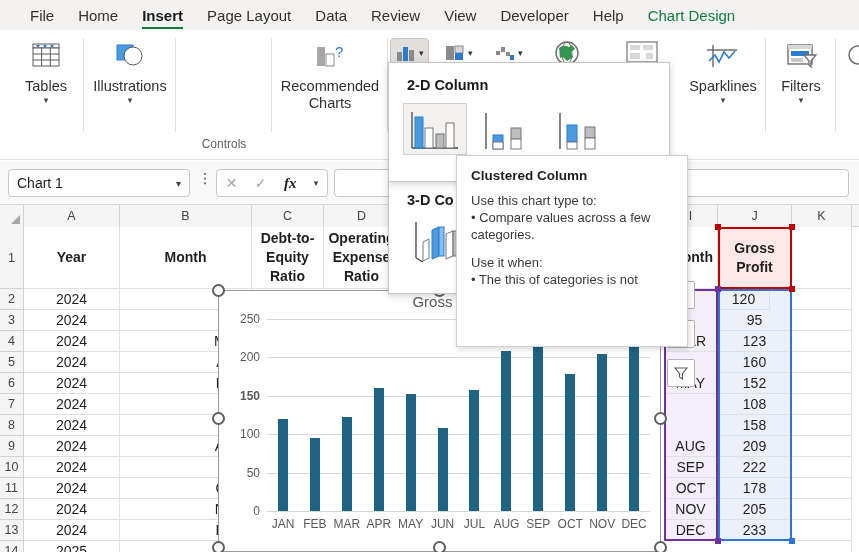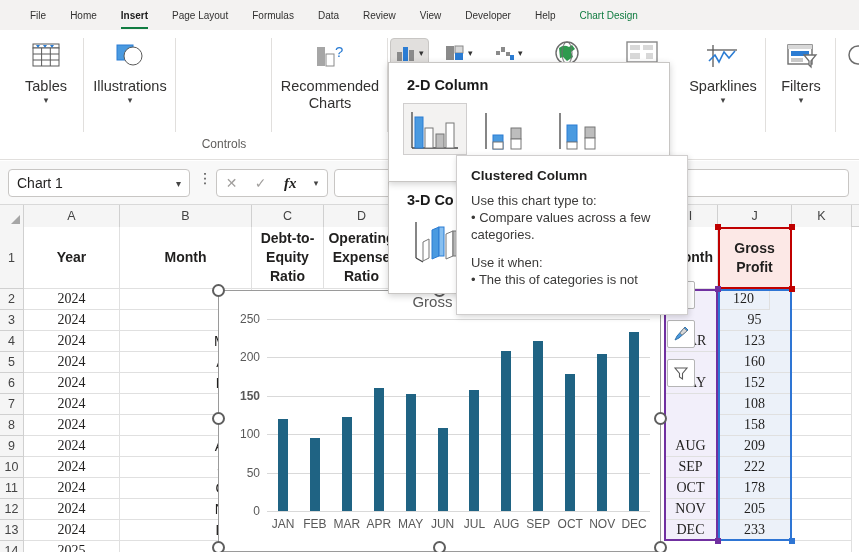--- a/index.html
+++ b/index.html
@@ -12,21 +12,21 @@
   }
   #app { position: relative; width: 859px; height: 552px; }
 
   
   .tabbar {
     position: absolute; top: 0; left: 0; width: 859px; height: 30px;
     background: #f3f2f1; display: flex; align-items: center;
     padding-left: 18px;
   }
   .tab {
-    position: relative; font-size: 10px; color: #323130;
+    position: relative; font-size: 15px; color: #323130;
     padding: 2px 12px; height: 28px; line-height: 26px; white-space: nowrap;
   }
   .tab.active { font-weight: bold; color: #1a1a1a; }
   .tab.active::after {
     content: ""; position: absolute; left: 12px; right: 12px; bottom: 0;
     height: 2.5px; background: #107c41;
   }
   .tab.contextual { color: #107c41; }
 
   
@@ -73,21 +73,21 @@
 
   .gallery2 {
     position: absolute; left: 388px; top: 182px; width: 282px; height: 112px;
     background: #fff; border: 1px solid #c8c6c4; border-top: none;
     box-shadow: 0 2px 7px rgba(0,0,0,.18); z-index: 39;
   }
   .gallery2 .ghead { font-size: 14.5px; font-weight: bold; color: #1a1a1a; padding: 10px 0 0 18px; }
 
   
   .tooltip {
-    position: absolute; left: 456px; top: 155px; width: 232px; height: 160px;
+    position: absolute; left: 456px; top: 155px; width: 232px; height: 192px;
     background: #ffffff; border: 1px solid #d0cece; box-shadow: 1px 2px 6px rgba(0,0,0,.16);
     padding: 12px 14px 0 14px; z-index: 60;
   }
   .tooltip .tt-title { font-size: 13.5px; font-weight: bold; color: #201f1e; margin-bottom: 9px; }
   .tooltip .tt-line { font-size: 13px; color: #3b3a39; line-height: 17px; }
   .tooltip .tt-gap { height: 11px; }
 
   
   .fbar {
     position: absolute; top: 161px; left: 0; width: 859px; height: 44px;
@@ -127,21 +127,21 @@
     position: absolute; left: 0; width: 24px; background: #f5f5f5;
     border-bottom: 1px solid #d0d0d0; border-right: 1px solid #d0d0d0;
     font-size: 12.5px; color: #444; display: flex; align-items: center; justify-content: center;
   }
   .cell {
     position: absolute; border-right: 1px solid #e0e0e0; border-bottom: 1px solid #e0e0e0;
     display: flex; align-items: center; font-size: 14px; color: #201f1e;
     overflow: hidden; white-space: nowrap;
   }
   .cell.hdr { font-weight: bold; justify-content: center; text-align: center; flex-direction: column; line-height: 19px; font-size: 14px;}
-  .cell.ctr { justify-content: center; font-family: Liberation Serif, serif; }
+  .cell.ctr { justify-content: center; }
   .cell.rgt { justify-content: flex-end; padding-right: 6px; }
 
   
   .chartobj {
     position: absolute; left: 218px; top: 290px; width: 443px; height: 262px;
     background: #ffffff; border: 1px solid #9a9a9a; z-index: 20;
   }
   .charttitle {
     position: absolute; left: 0; top: 2px; width: 100%; text-align: center;
     font-size: 15px; color: #595959;
@@ -178,21 +178,20 @@
 </head>
 <body>
 
 <div id="app">
 
   <div class="tabbar">
     <div class="tab">File</div>
     <div class="tab">Home</div>
     <div class="tab active">Insert</div>
     <div class="tab">Page Layout</div>
-    <div class="tab">Formulas</div>
     <div class="tab">Data</div>
     <div class="tab">Review</div>
     <div class="tab">View</div>
     <div class="tab">Developer</div>
     <div class="tab">Help</div>
     <div class="tab contextual">Chart Design</div>
   </div>
 
   <div class="ribbon">
 

